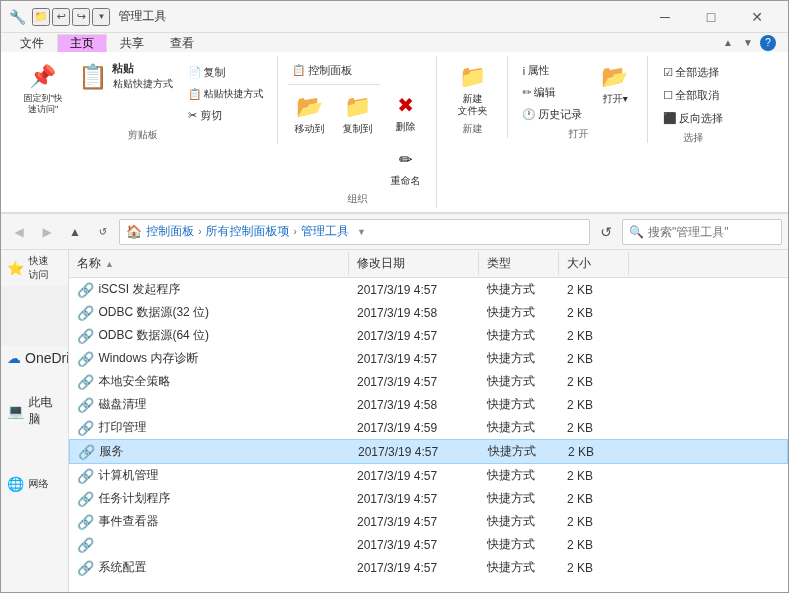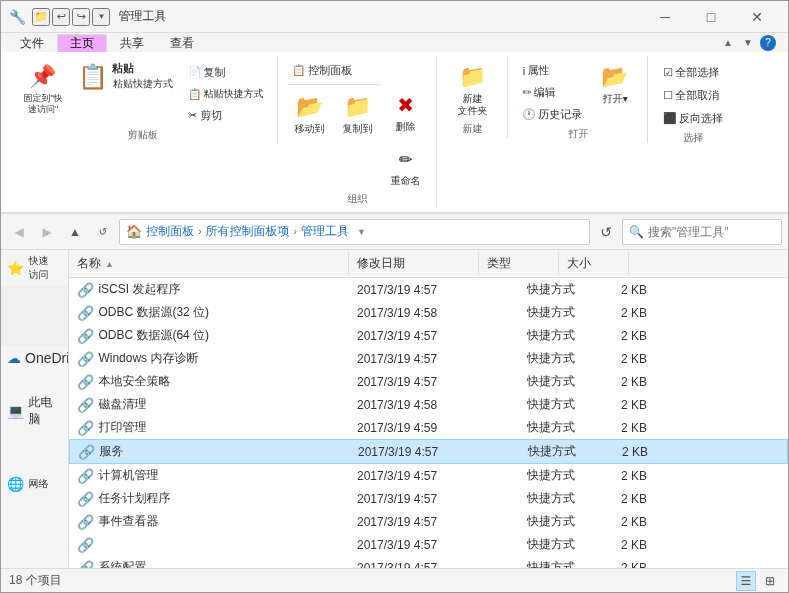--- a/index.html
+++ b/index.html
@@ -299,22 +299,22 @@
       overflow: hidden;
       text-overflow: ellipsis;
     }
     .file-cell.name {
       width: 280px;
       display: flex;
       align-items: center;
       gap: 4px;
     }
     .file-cell.date { width: 130px; }
-    .file-cell.type { width: 80px; margin-left: 40px; }
-    .file-cell.size { width: 70px; text-align: center; }
+    .file-cell.type { width: 80px; }
+    .file-cell.size { width: 70px; }
     .file-icon { font-size: 14px; flex-shrink: 0; }
 
     
     .status-bar {
       height: 24px;
       background: #f5f5f5;
       border-top: 1px solid #ddd;
       display: flex;
       align-items: center;
       padding: 0 8px;
@@ -704,21 +704,14 @@
     </div>
     <div class="file-cell date">2017/3/19 4:57</div>
     <div class="file-cell type">快捷方式</div>
     <div class="file-cell size">2 KB</div>
   </div>
         </div>
 
     </div>
   </div>
 
-  <div class="status-bar">
-    <span>18 个项目</span>
-    <div class="status-right">
-      <div class="view-btn active">☰</div>
-      <div class="view-btn">⊞</div>
-    </div>
-  </div>
 
 </div>
 
 </body></html>

